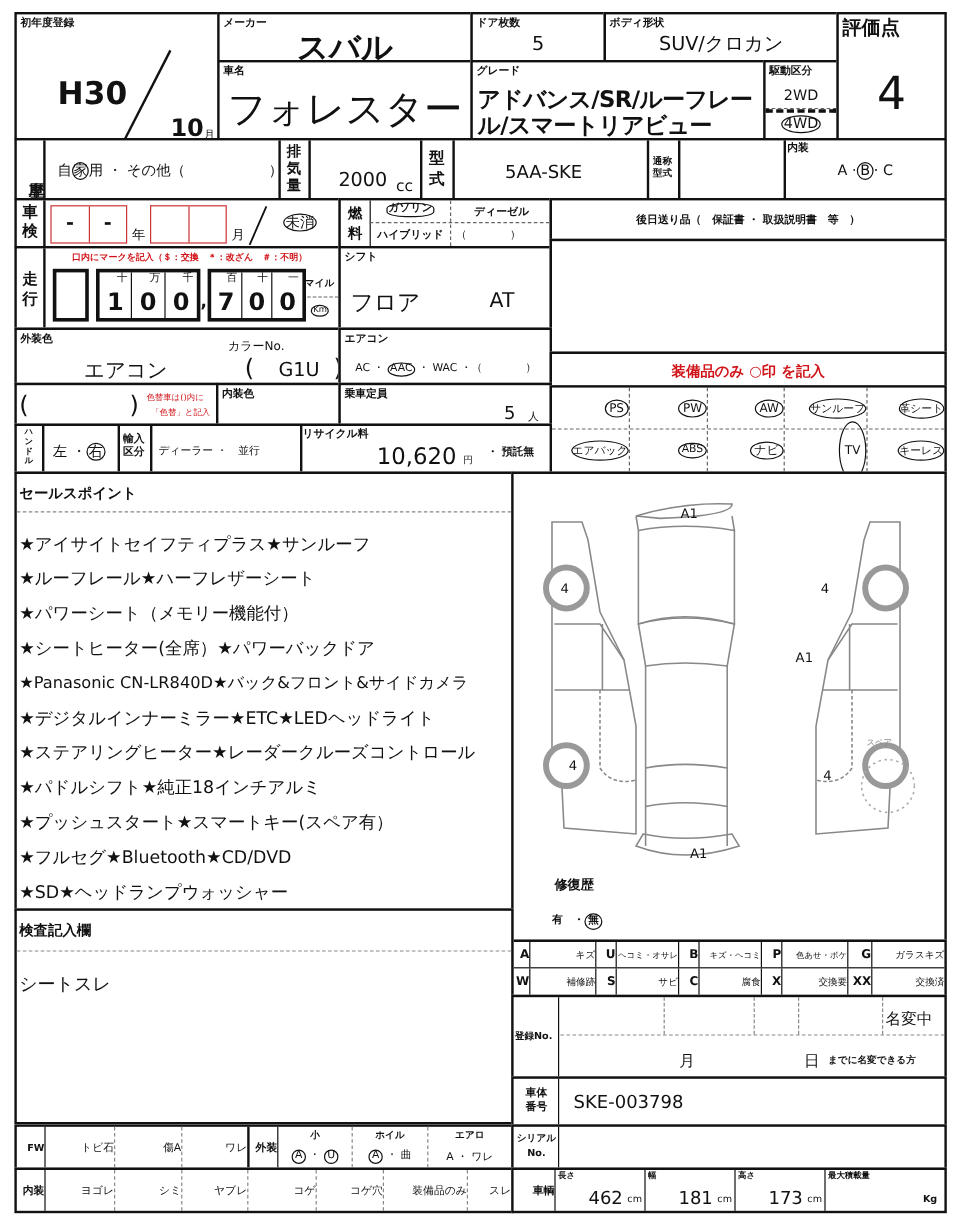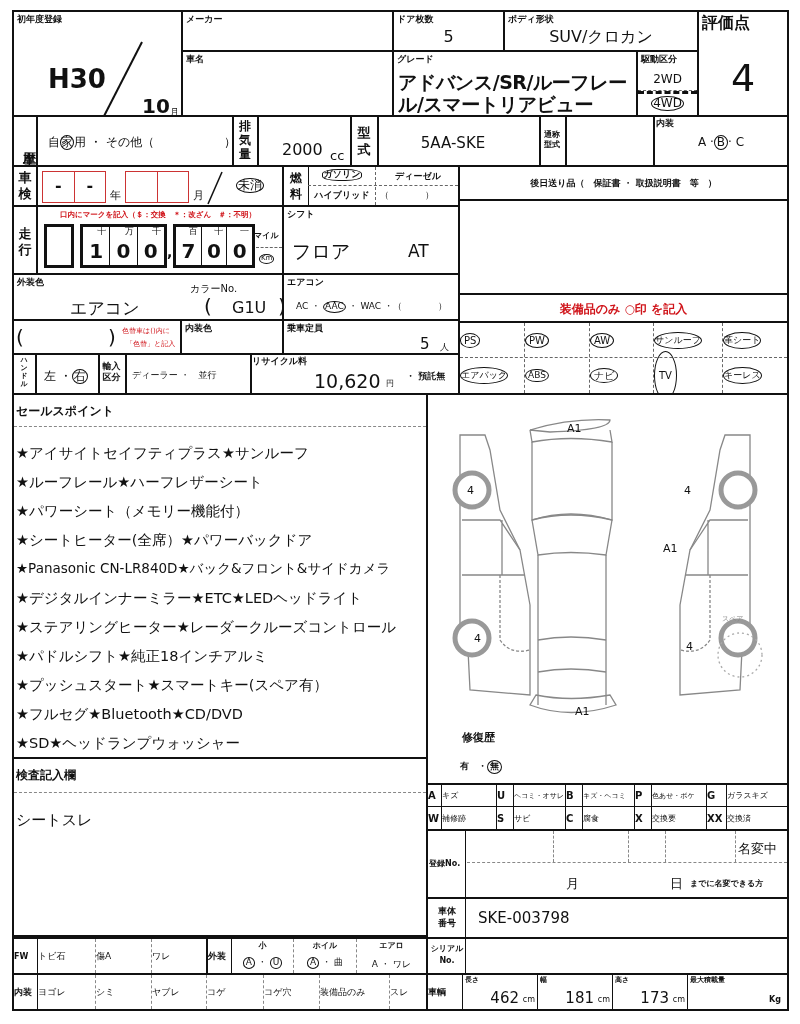--- a/index.html
+++ b/index.html
@@ -6,40 +6,42 @@
 body{width:800px;height:1024px;background:#fff;font-family:"DejaVu Sans","Liberation Sans",sans-serif;color:#111;position:relative;overflow:hidden}
 .abs{position:absolute}
 .bx{position:absolute;border:2px solid #111;background:#fff}
 .lbl{position:absolute;font-size:9px;font-weight:bold;left:3px;top:1px;white-space:nowrap}
 .vl{position:absolute;font-weight:bold;font-size:12px;line-height:14px;text-align:center}
 .dash{border-style:dashed !important}
 .red{color:#d0141a}
 .circ{border:1.6px solid #111;border-radius:50%;display:inline-block;padding:0 2px;line-height:1.1}
 .c{text-align:center}
 .star{font-size:14.5px;position:absolute;left:16px;white-space:nowrap}
-.cell{position:absolute;font-size:10px;display:flex;align-items:center;justify-content:flex-start;white-space:nowrap}
+.cell{position:absolute;font-size:10px;display:flex;align-items:center;justify-content:flex-end;white-space:nowrap}
 </style>
 </head>
 <body>
 
 <div class="bx" style="left:12px;top:10px;width:171px;height:107px">
   <span class="lbl">初年度登録</span>
   <span class="abs" style="left:34px;top:52px;font-size:26px;font-weight:bold">H30</span>
   <svg class="abs" style="left:82px;top:28px" width="50" height="82">
       <line x1="46" y1="2" x2="6" y2="80" stroke="#111" stroke-width="2"></line>
     </svg>
   <span class="abs" style="left:128px;top:82px;font-size:20px;font-weight:bold">10</span>
   <span class="abs" style="left:156px;top:94px;font-size:9px">月</span>
 </div>
 
 <div class="bx" style="left:181px;top:10px;width:213px;height:42px">
   <span class="lbl">メーカー</span>
+  <span class="abs c" style="left:0;right:0;top:10px;font-size:26px;font-weight:bold">スバル</span>
 </div>
 <div class="bx" style="left:181px;top:50px;width:213px;height:67px">
   <span class="lbl">車名</span>
+  <span class="abs c" style="left:0;right:0;top:18px;font-size:32px">フォレスター</span>
 </div>
 
 <div class="bx" style="left:392px;top:10px;width:113px;height:42px">
   <span class="lbl">ドア枚数</span>
   <span class="abs c" style="left:0;right:0;top:15px;font-size:16px">5</span>
 </div>
 <div class="bx" style="left:503px;top:10px;width:196px;height:42px">
   <span class="lbl">ボディ形状</span>
   <span class="abs c" style="left:0;right:0;top:15px;font-size:16px">SUV/クロカン</span>
 </div>

